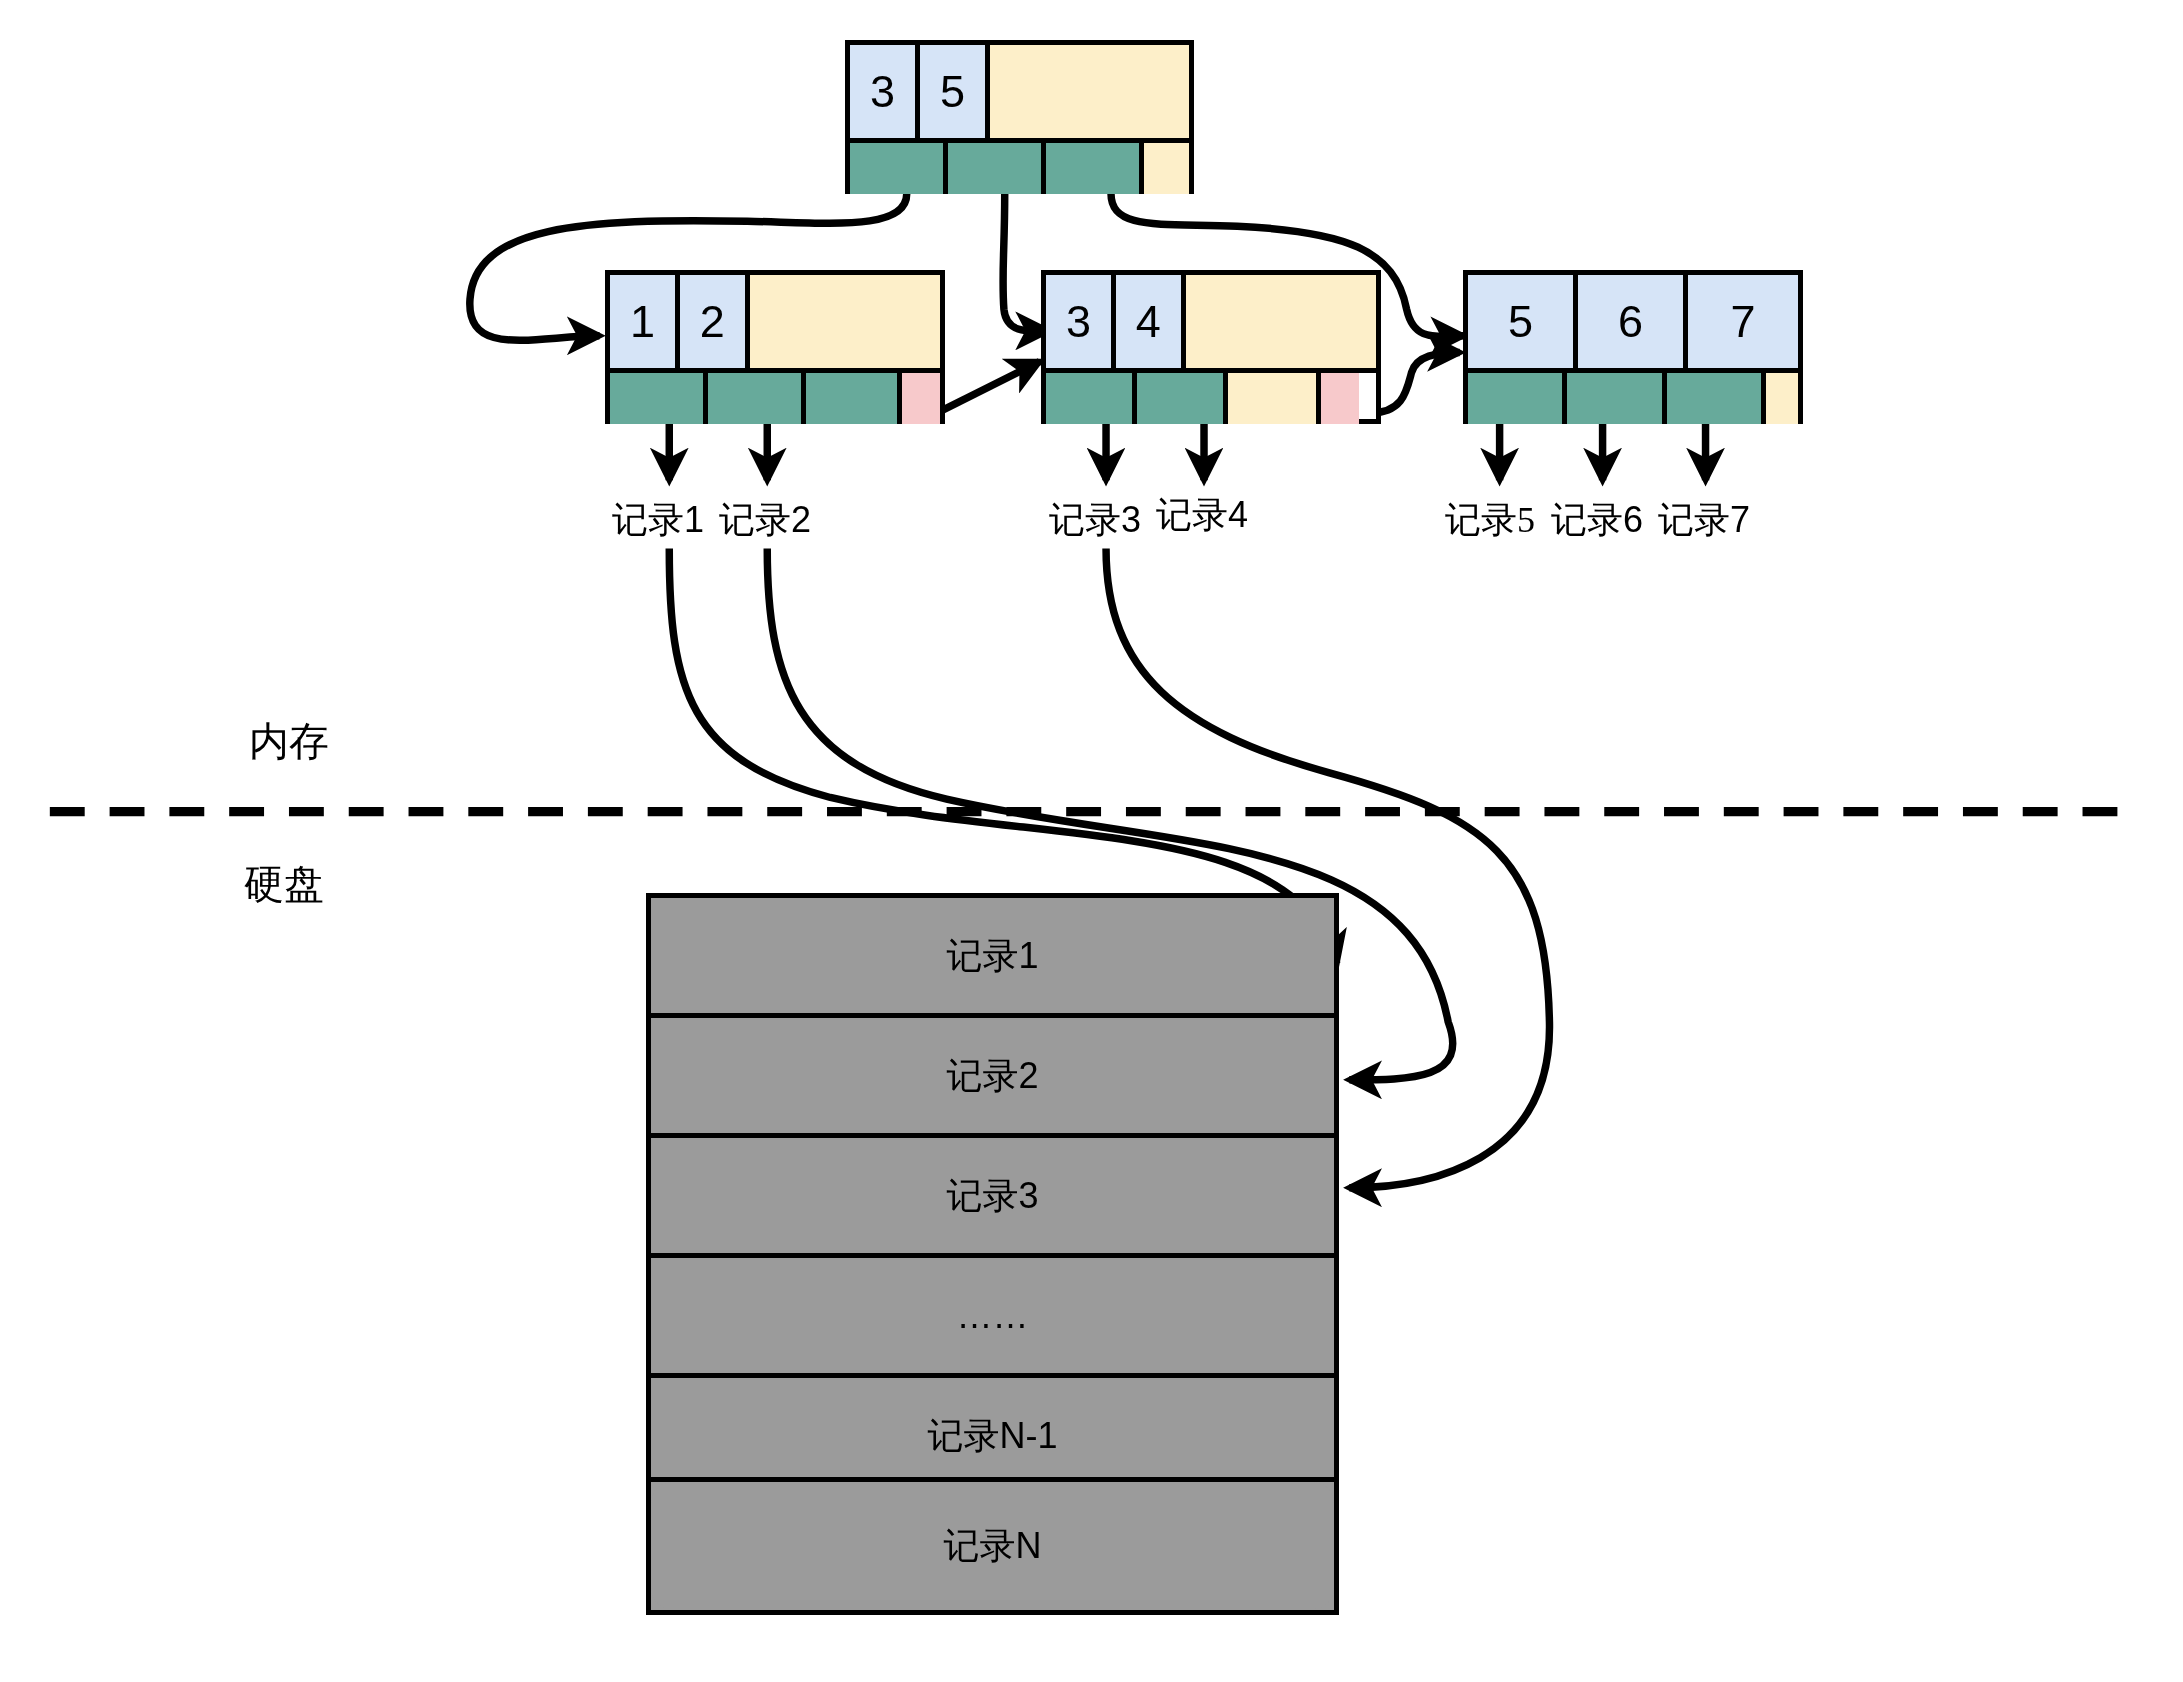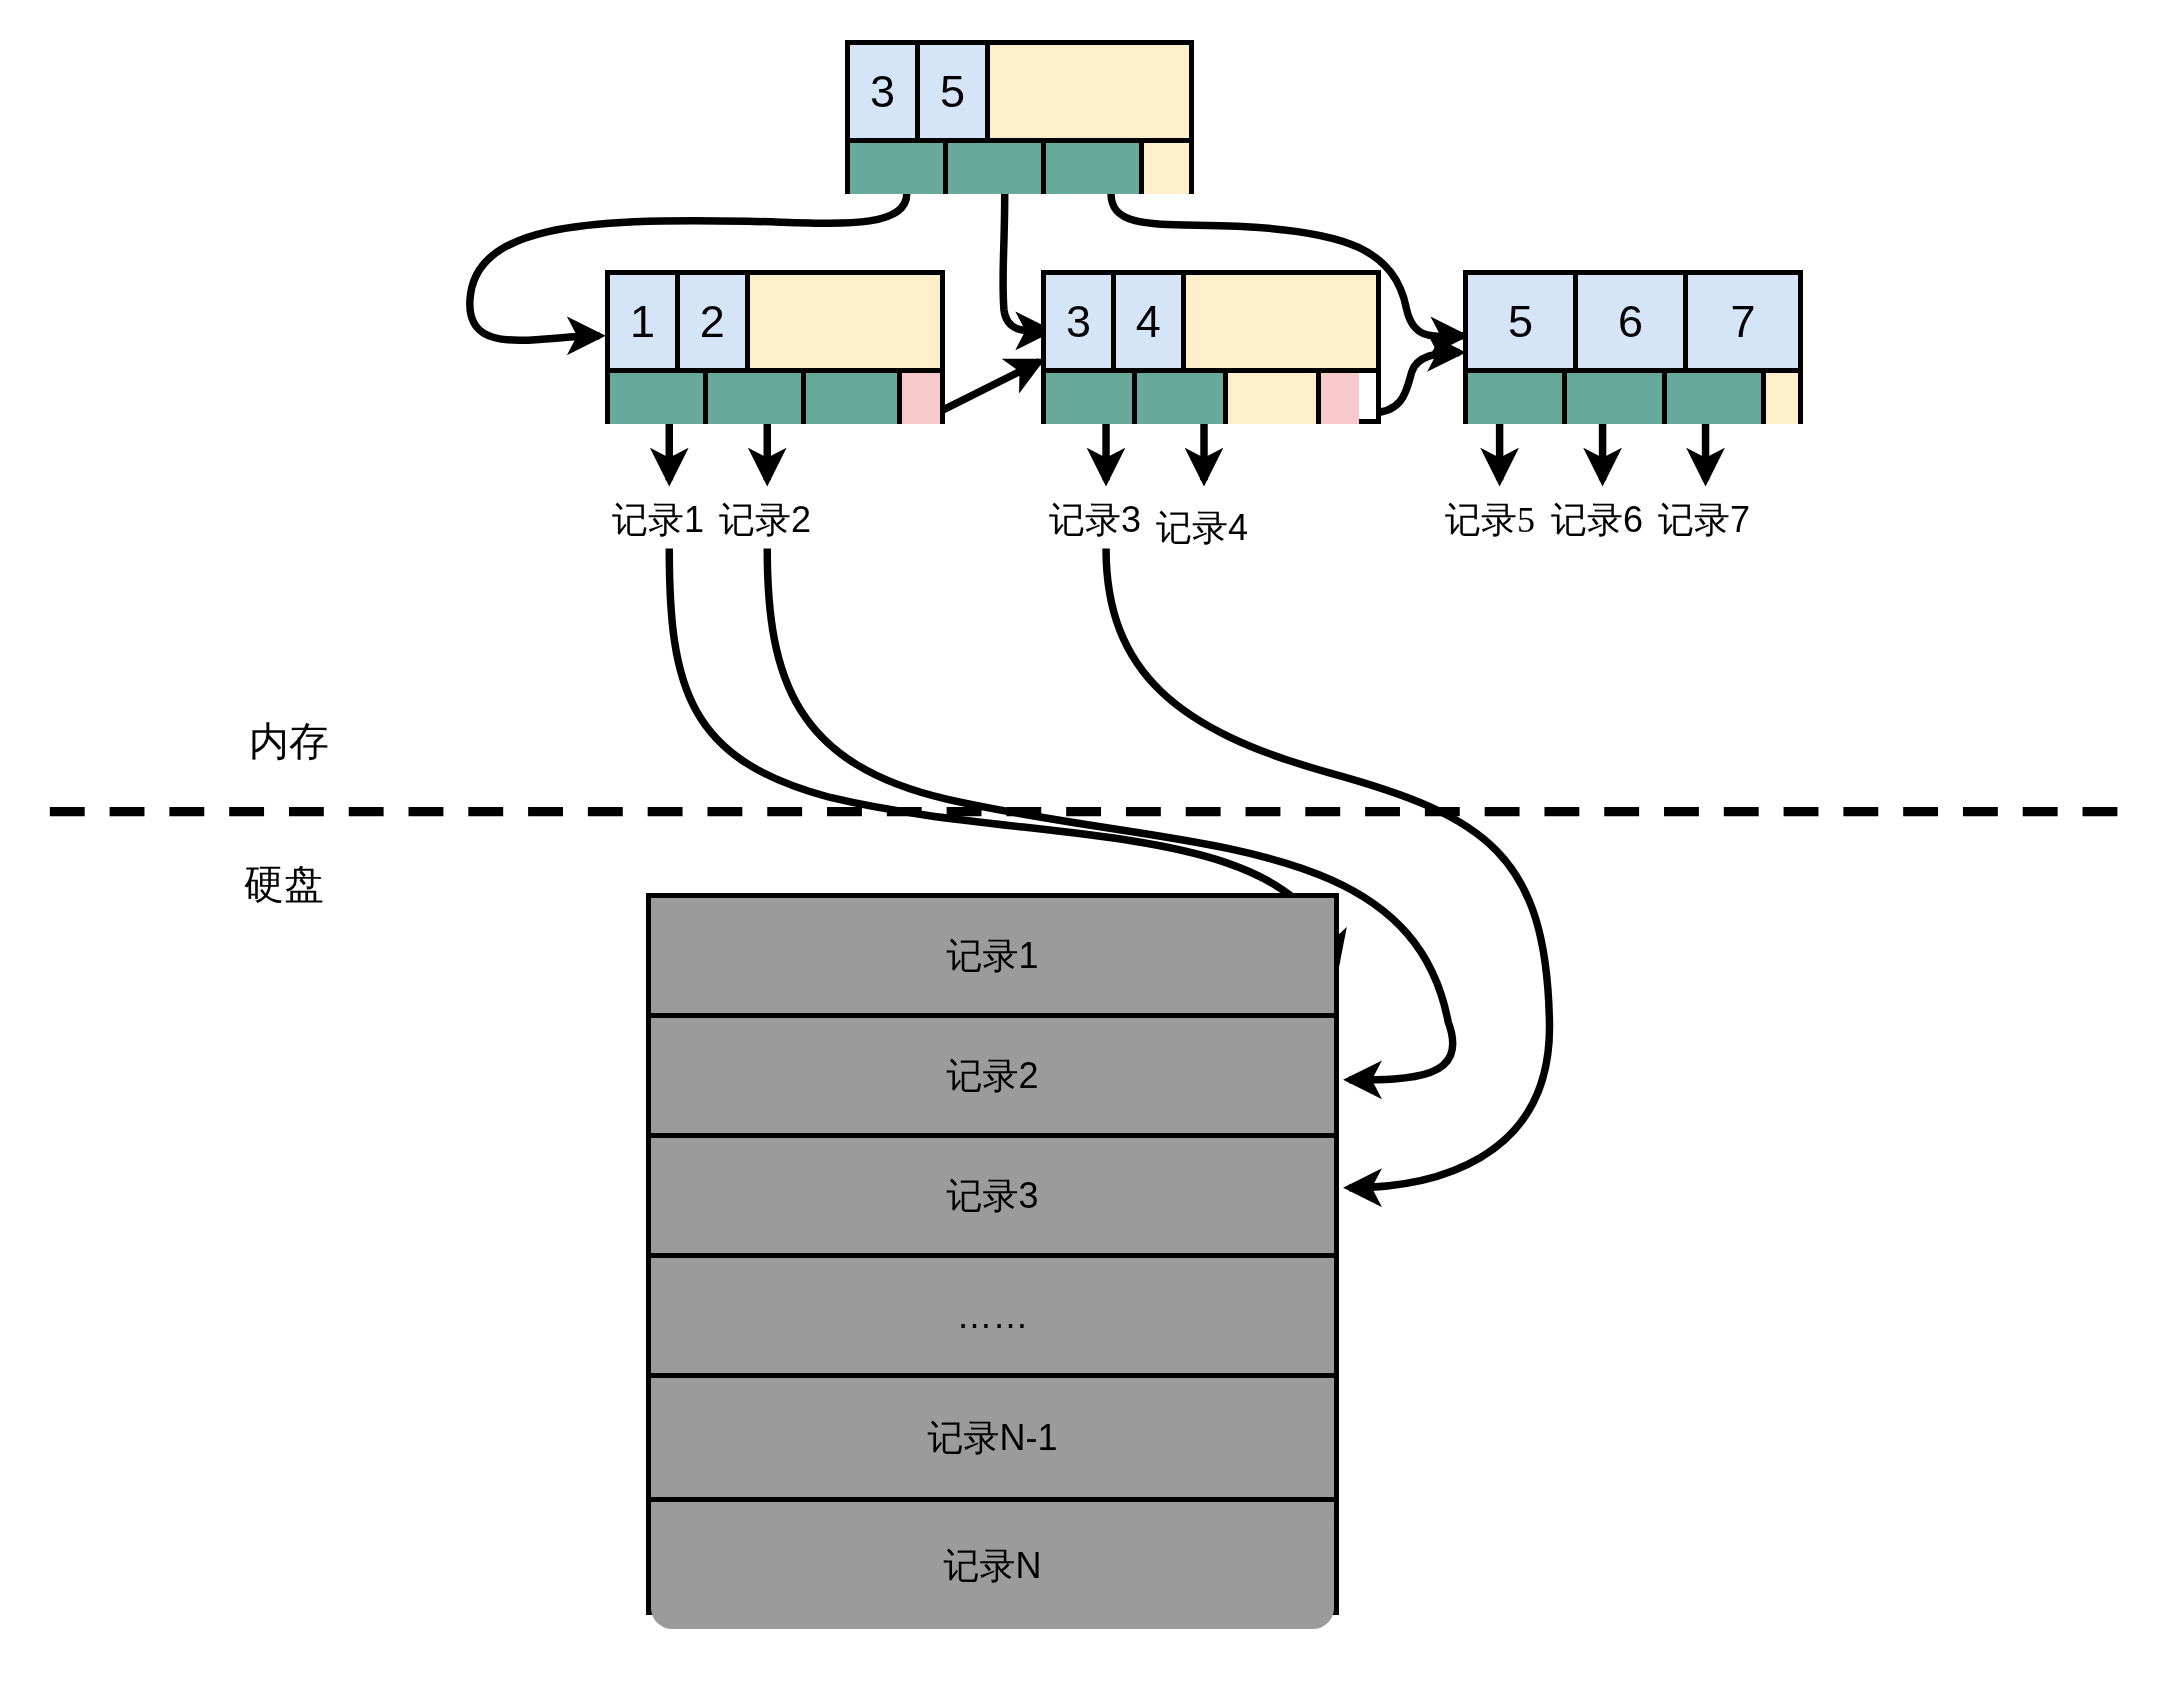--- a/index.html
+++ b/index.html
@@ -220,31 +220,31 @@
       <div class="cell f-teal" style="width:100px;"></div>
       <div class="cell f-teal" style="width:100px;"></div>
       <div class="cell f-teal" style="width:100px;"></div>
       <div class="cell f-yellow" style="width:32px;"></div>
     </div>
   </div>
 
   <div class="reclabel" style="left:612px; top:502px;">记录1</div>
   <div class="reclabel" style="left:719px; top:502px;">记录2</div>
   <div class="reclabel" style="left:1049px; top:502px;">记录3</div>
-  <div class="reclabel" style="left:1156px; top:510px;">记录4</div>
+  <div class="reclabel" style="left:1156px; top:497px;">记录4</div>
   <div class="reclabel" style="left:1445px; top:502px;font-family:Liberation Serif, serif;">记录5</div>
   <div class="reclabel" style="left:1551px; top:502px;">记录6</div>
   <div class="reclabel" style="left:1658px; top:502px;">记录7</div>
 
   <div class="tier-caption" style="left:249px; top:721px;text-align:center;">内存</div>
   <div class="tier-caption" style="left:244px; top:864px;">硬盘</div>
 
   <div id="disk" style="left:646px; top:893px; width:693px; height:722px;">
     <div class="diskrow" style="height:120px;">记录1</div>
     <div class="diskrow" style="height:120px;">记录2</div>
     <div class="diskrow" style="height:120px;">记录3</div>
     <div class="diskrow" style="height:120px;">……</div>
-    <div class="diskrow" style="height:124px;">记录N-1</div>
+    <div class="diskrow" style="height:88px;margin-top:16px;">记录N-1</div>
     <div class="diskrow" style="height:127px;border-radius:21px;">记录N</div>
   </div>
 
 </div>
 
 
 </body></html>

